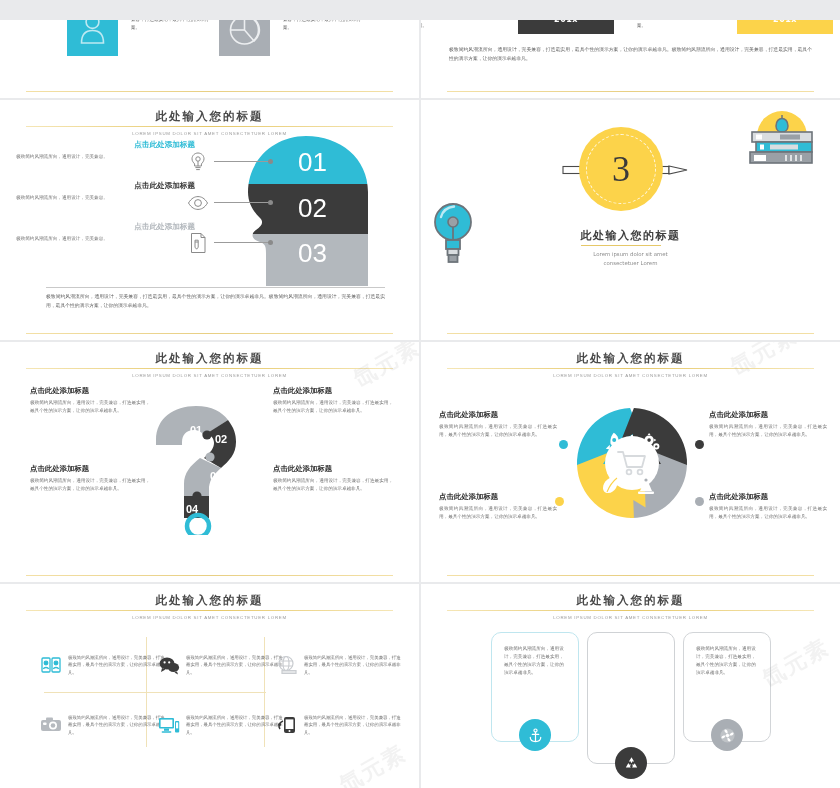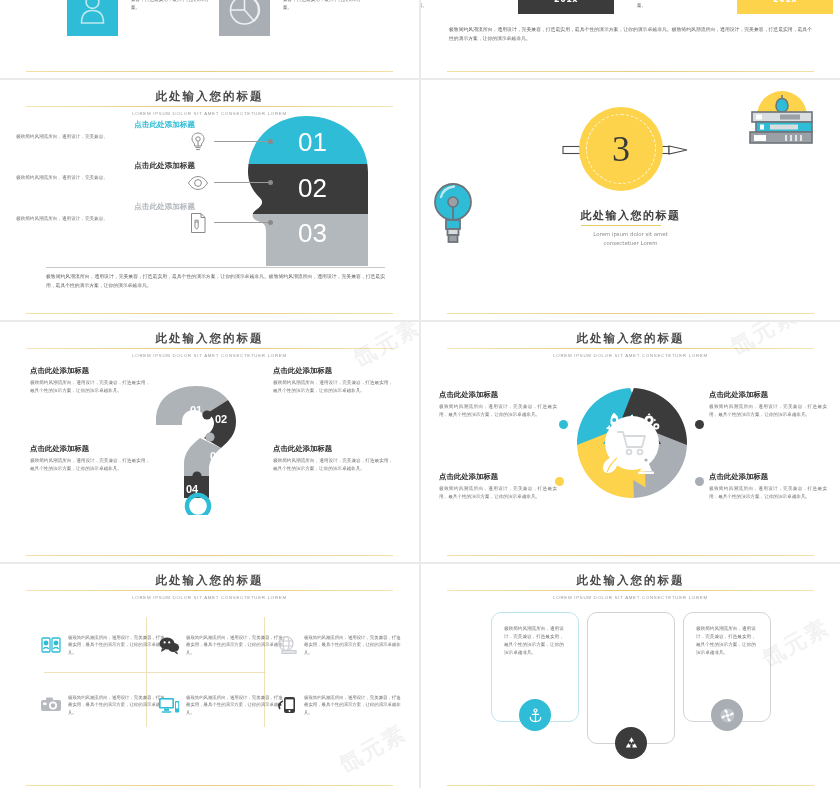--- a/index.html
+++ b/index.html
@@ -7,21 +7,21 @@
     width:840px;height:788px;
     background:#e9eaec;
     font-family:"DejaVu Sans","Liberation Sans",sans-serif;
     overflow:hidden;
   }
   .grid{
     width:840px;height:767px;
     display:grid;
     grid-template-columns:419px 419px;
     grid-template-rows:78px 240px 240px 228px;
-    column-gap:2px;row-gap:2px;
+    column-gap:2px;row-gap:2px;margin-top:20px;
   }
   .slide{
     background:#fff;
     position:relative;
     overflow:hidden;
   }
   .accent-line{
     position:absolute;left:26px;right:26px;bottom:6px;height:1px;
     background:linear-gradient(to right,#f3e0a6,#e8cf83,#f3e0a6);
   }

